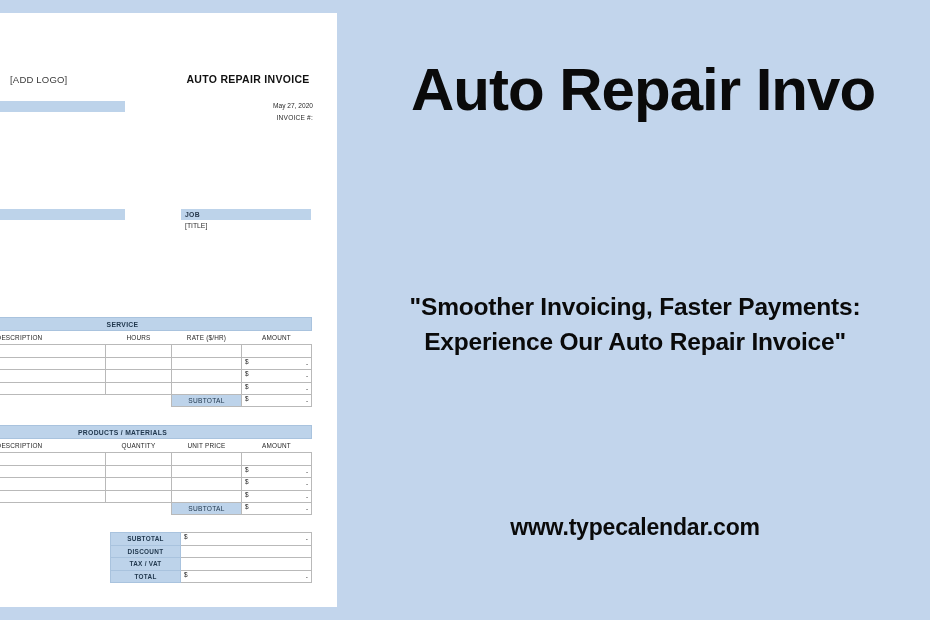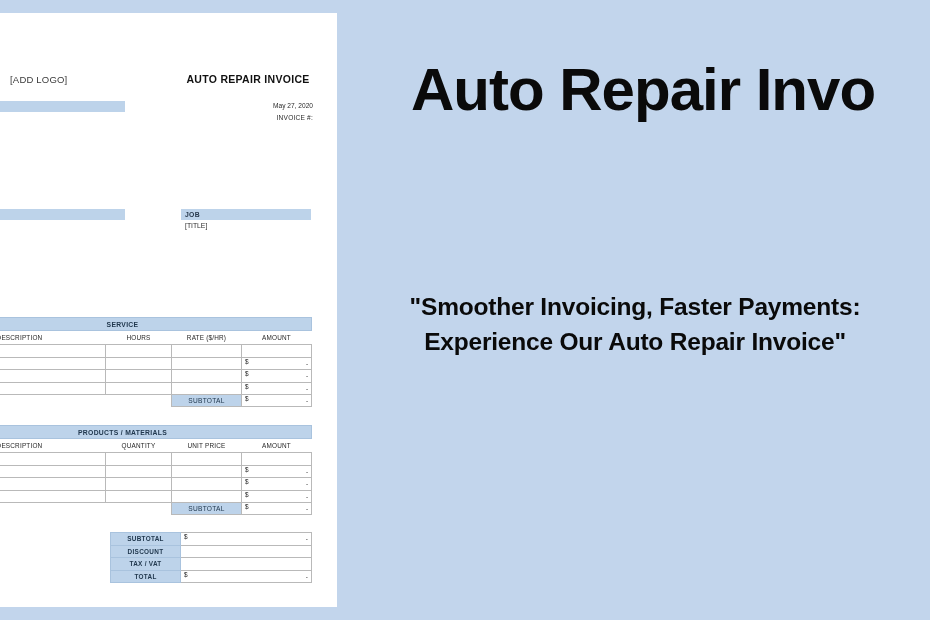--- a/index.html
+++ b/index.html
@@ -435,15 +435,16 @@
 
     </div>
   </div>
 
   <div id="promo">
     <div id="promo-title">Auto Repair Invoice</div>
     <div id="promo-quote">
       <span class="ql">"Smoother Invoicing, Faster Payments:</span>
       <span class="ql">Experience Our Auto Repair Invoice"</span>
     </div>
+    <div id="promo-url">www.typecalendar.com</div>
   </div>
 
 </div>
 
 </body></html>

